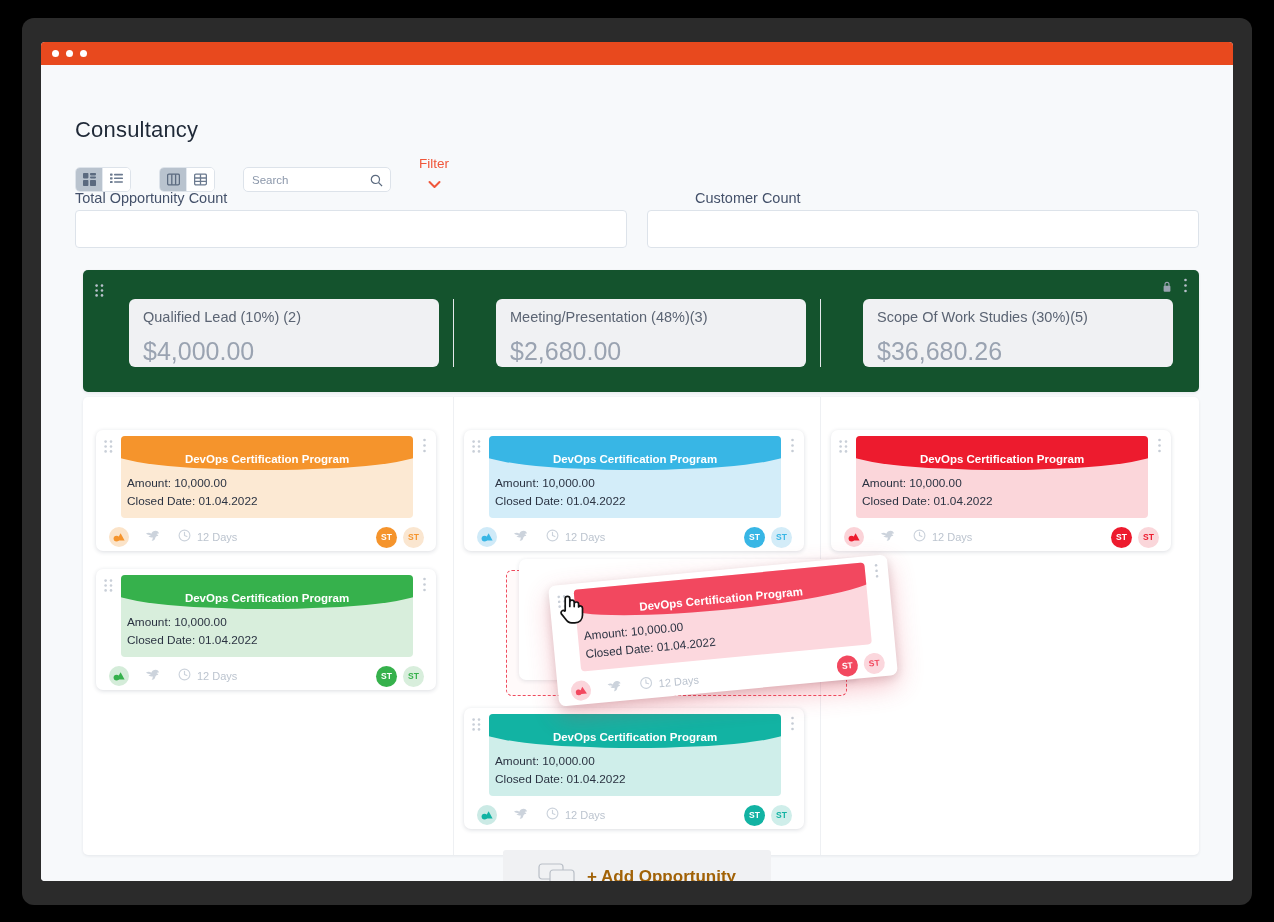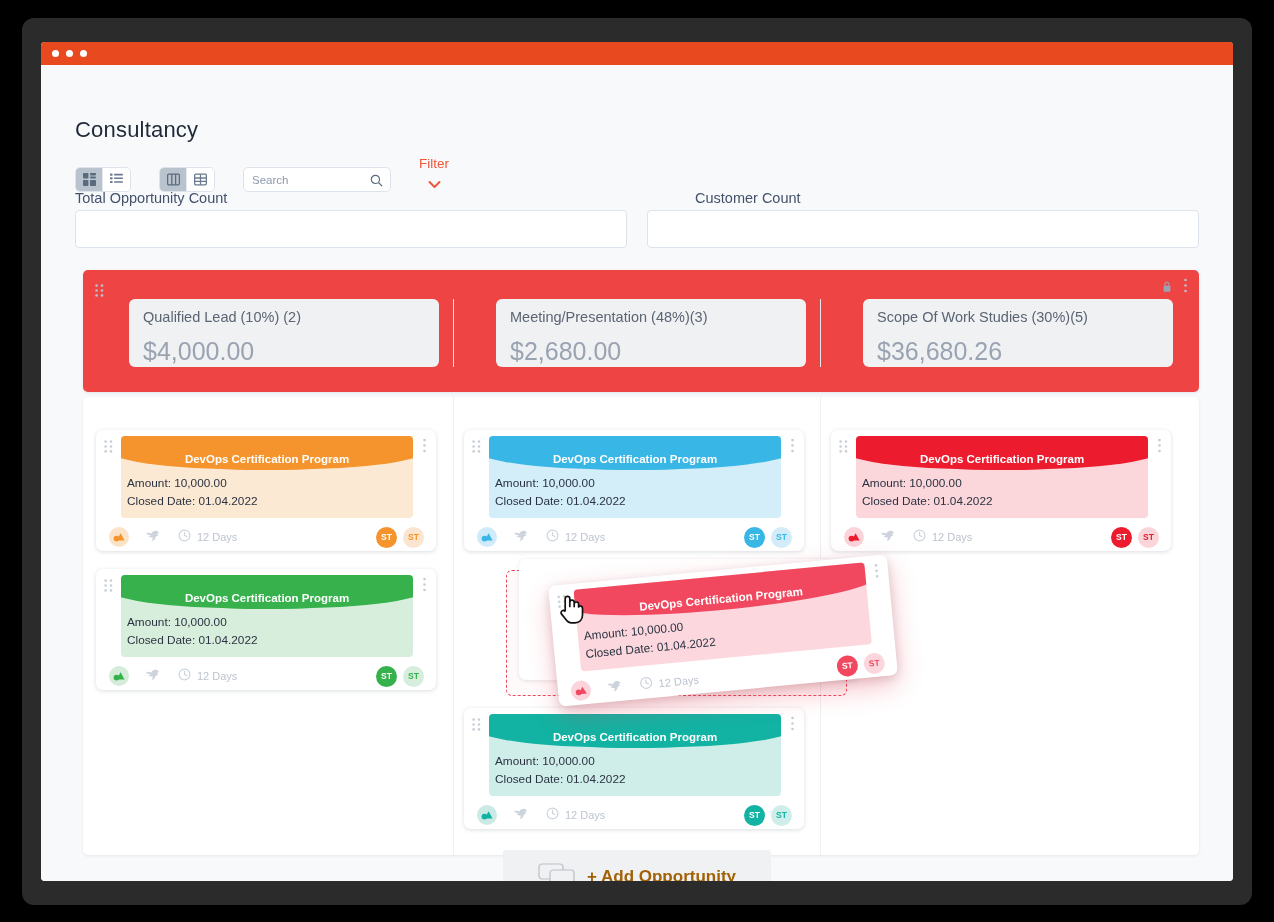--- a/index.html
+++ b/index.html
@@ -114,21 +114,21 @@
   }
   #cnt-label-1 { left: 34px; top: 125px; }
   #cnt-box-1  { left: 34px; top: 145px; width: 552px; }
   #cnt-label-2 { left: 606px; top: 125px; margin-left: 48px; }
   #cnt-box-2  { left: 606px; top: 145px; width: 552px; }
 
   
   #stage-panel {
     position: absolute; left: 42px; top: 205px;
     width: 1116px; height: 122px;
-    background: #ef4444;
+    background: #14532d;
     border-radius: 5px;
     box-shadow: 0 1px 3px rgba(40,55,75,0.09);
   }
   #stage-handle { position: absolute; left: 12px; top: 13px; }
   #panel-lock   { position: absolute; right: 27px; top: 9px; }
   #panel-kebab  { position: absolute; right: 11px; top: 8px; }
 
   .stage-col {
     position: absolute; top: 29px;
     height: 68px;

